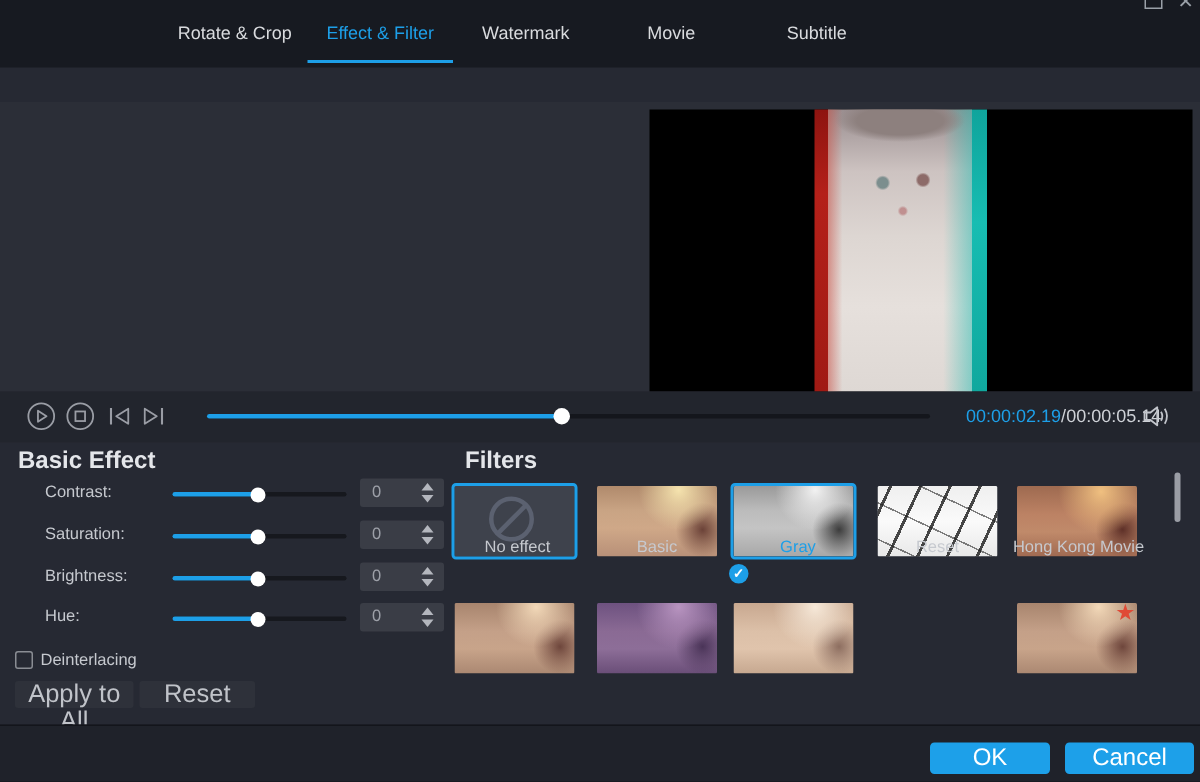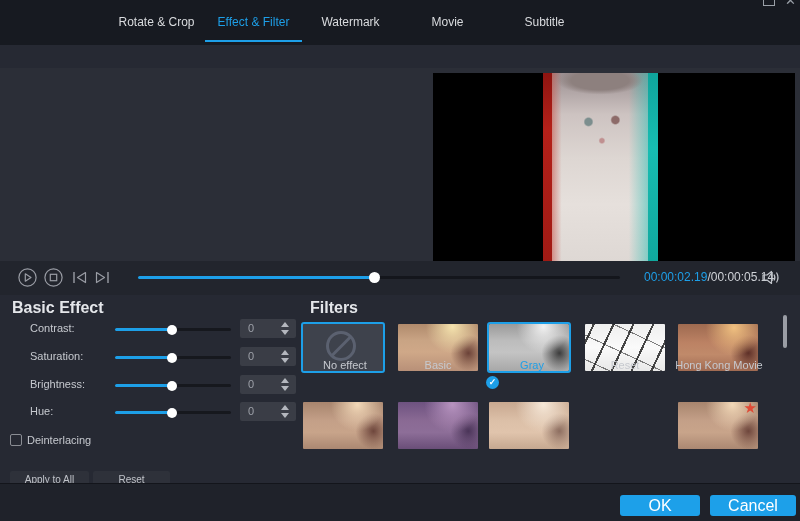--- a/index.html
+++ b/index.html
@@ -76,22 +76,22 @@
   .be-slider .fill{position:absolute;left:0;top:0;width:50%;height:3px;background:#1d9fe8;border-radius:2px;}
   .be-slider .knob{position:absolute;left:52px;top:-3.5px;width:10px;height:10px;border-radius:50%;background:#fff;}
   .valbox{position:absolute;left:222px;top:0;width:56px;height:19px;background:#3a3d46;border-radius:2px;cursor:text;}
   .valbox .v{position:absolute;left:8px;top:3px;font-size:11px;color:#9da0a8;}
   .spin{position:absolute;right:6px;top:2px;width:10px;height:15px;cursor:pointer;}
   .spin .up{position:absolute;left:1px;top:1px;width:0;height:0;border-left:4px solid transparent;border-right:4px solid transparent;border-bottom:5px solid #b4b7be;}
   .spin .dn{position:absolute;left:1px;bottom:1px;width:0;height:0;border-left:4px solid transparent;border-right:4px solid transparent;border-top:5px solid #b4b7be;}
 
   .chk{position:absolute;left:10px;top:139px;width:12px;height:12px;border:1px solid #8a8d94;border-radius:2px;background:transparent;cursor:pointer;}
   .chk-label{position:absolute;left:27px;top:139px;font-size:11px;color:#c6c9cf;}
-  .gbtn{position:absolute;top:176px;height:18px;background:#2e313a;border-radius:2px;color:#c0c3c9;
-        font-size:10px;text-align:center;line-height:18px;cursor:pointer;}
+  .gbtn{position:absolute;top:159px;height:18px;background:#2e313a;border-radius:2px;color:#c0c3c9;
+        font-size:17px;text-align:center;line-height:18px;cursor:pointer;}
   .btn-apply{left:10px;width:79px;}
   .btn-reset{left:93px;width:77px;}
 
   
   .fthumb{position:absolute;width:80px;height:47px;border-radius:1px;cursor:pointer;}
   .fthumb.sel{outline:2px solid #1d9fe8;outline-offset:0;}
   .flabel{position:absolute;top:64px;width:96px;text-align:center;font-size:11px;color:#c6c9cf;cursor:pointer;white-space:nowrap;}
   .flabel.on{color:#1d9fe8;}
   .fcheck{position:absolute;left:486px;top:81px;width:13px;height:13px;border-radius:50%;background:#1d9fe8;
           color:#fff;font-size:9px;line-height:13px;text-align:center;font-weight:bold;}

